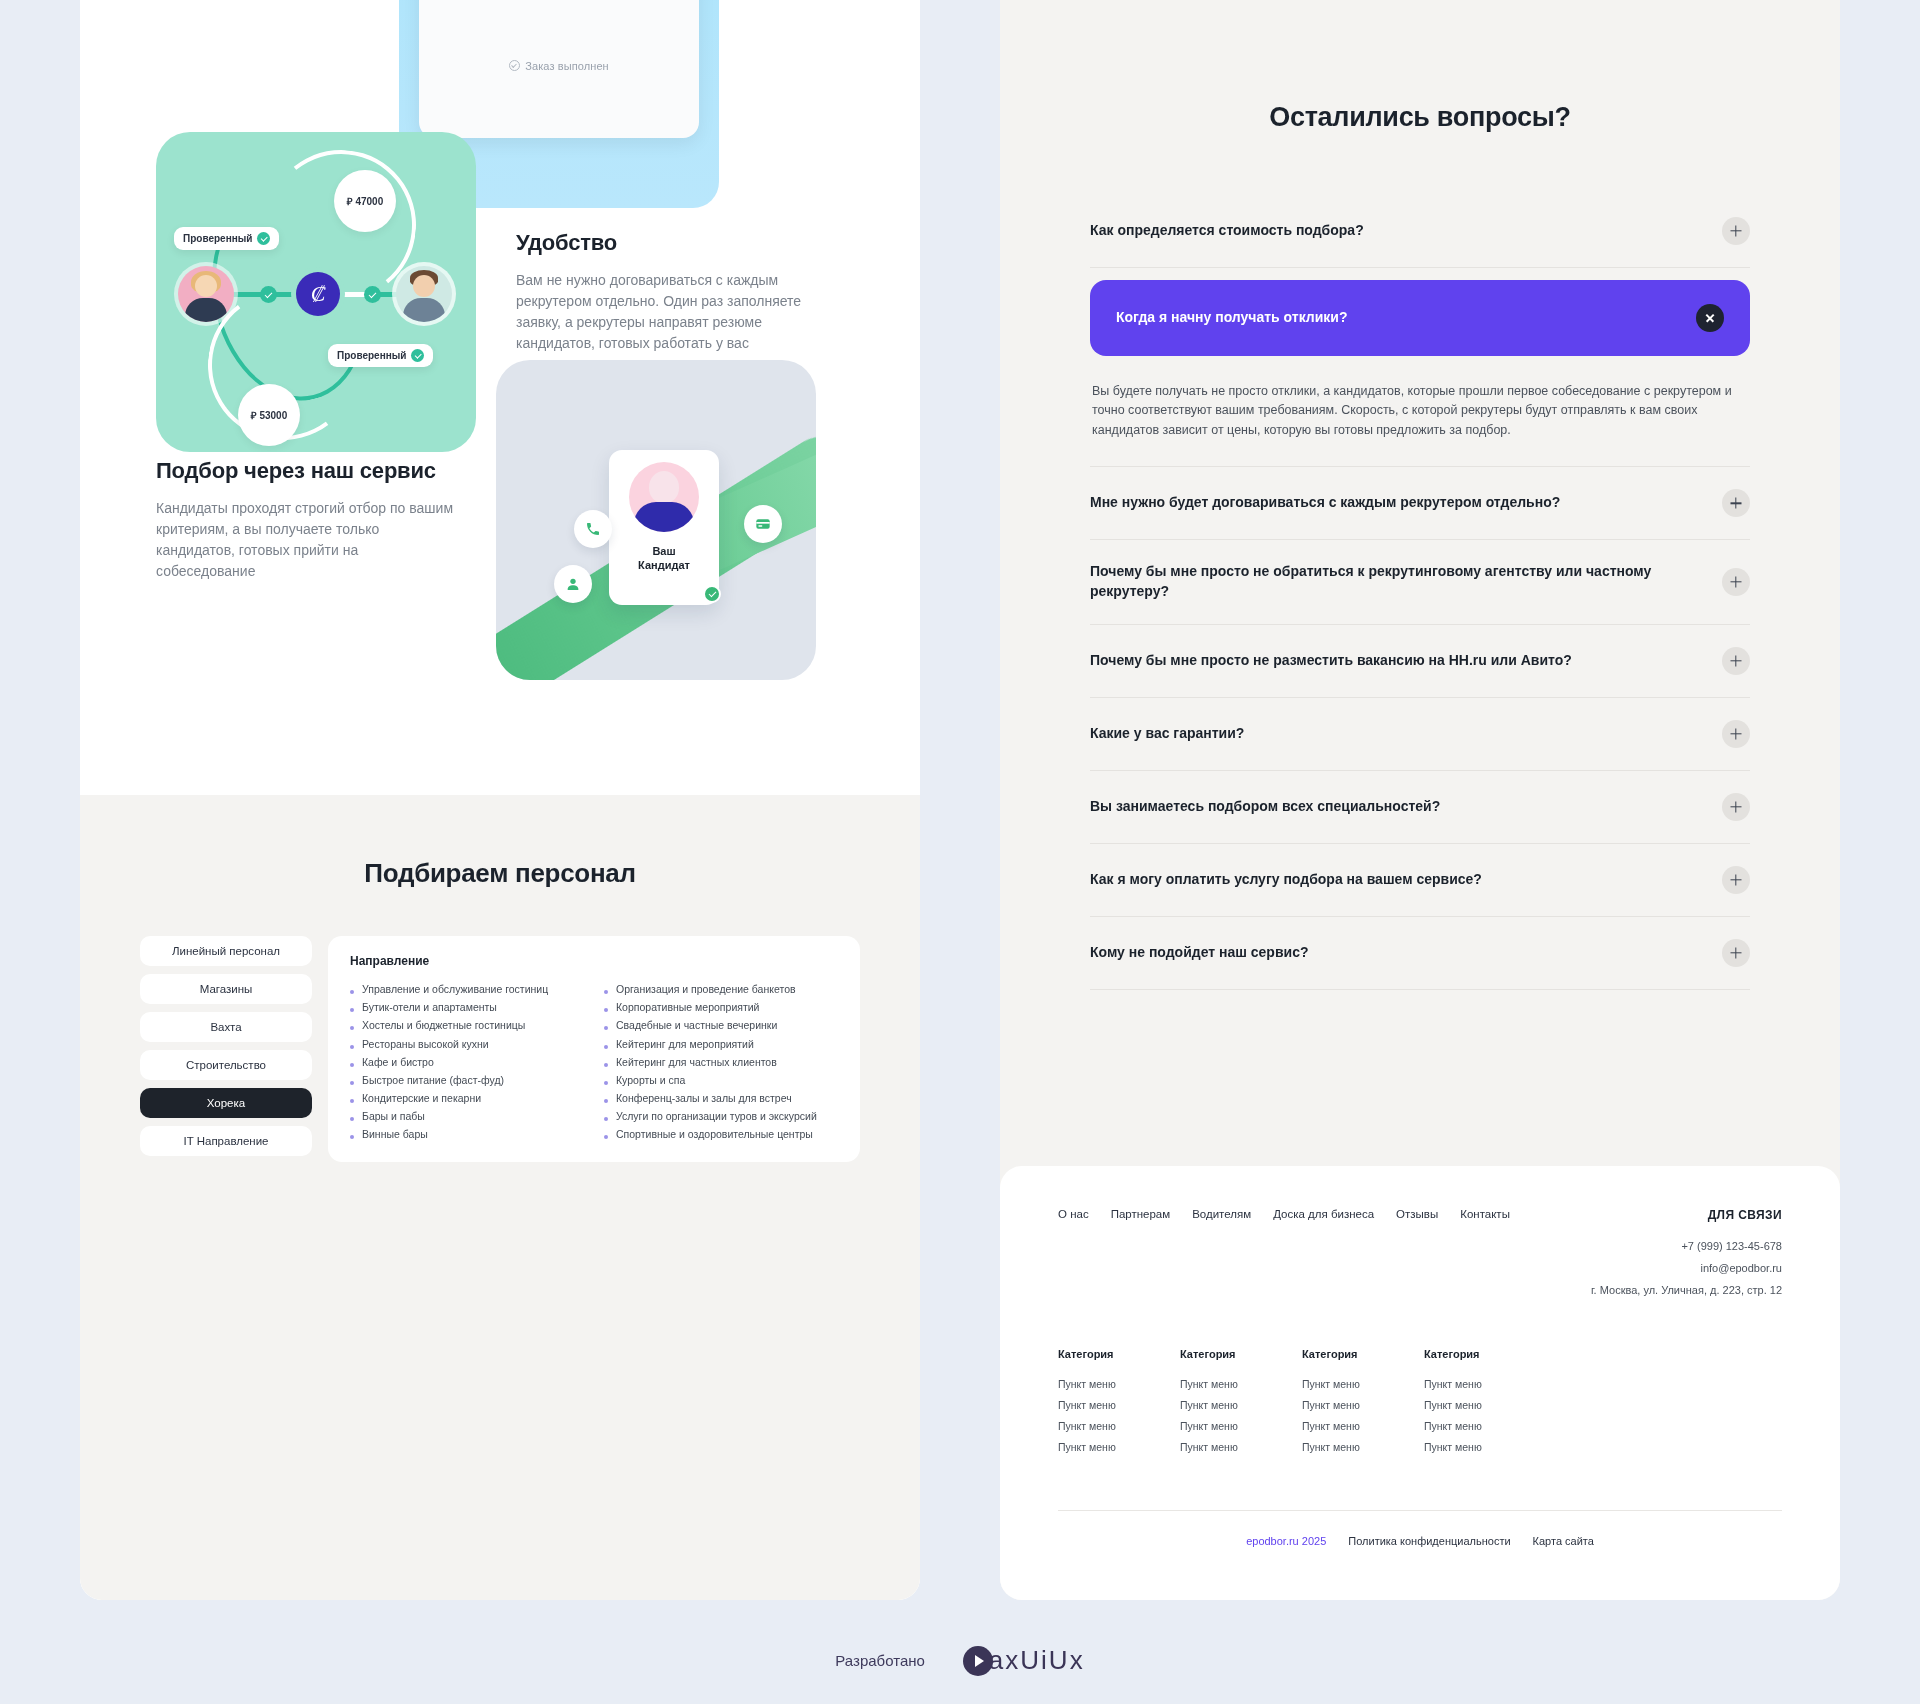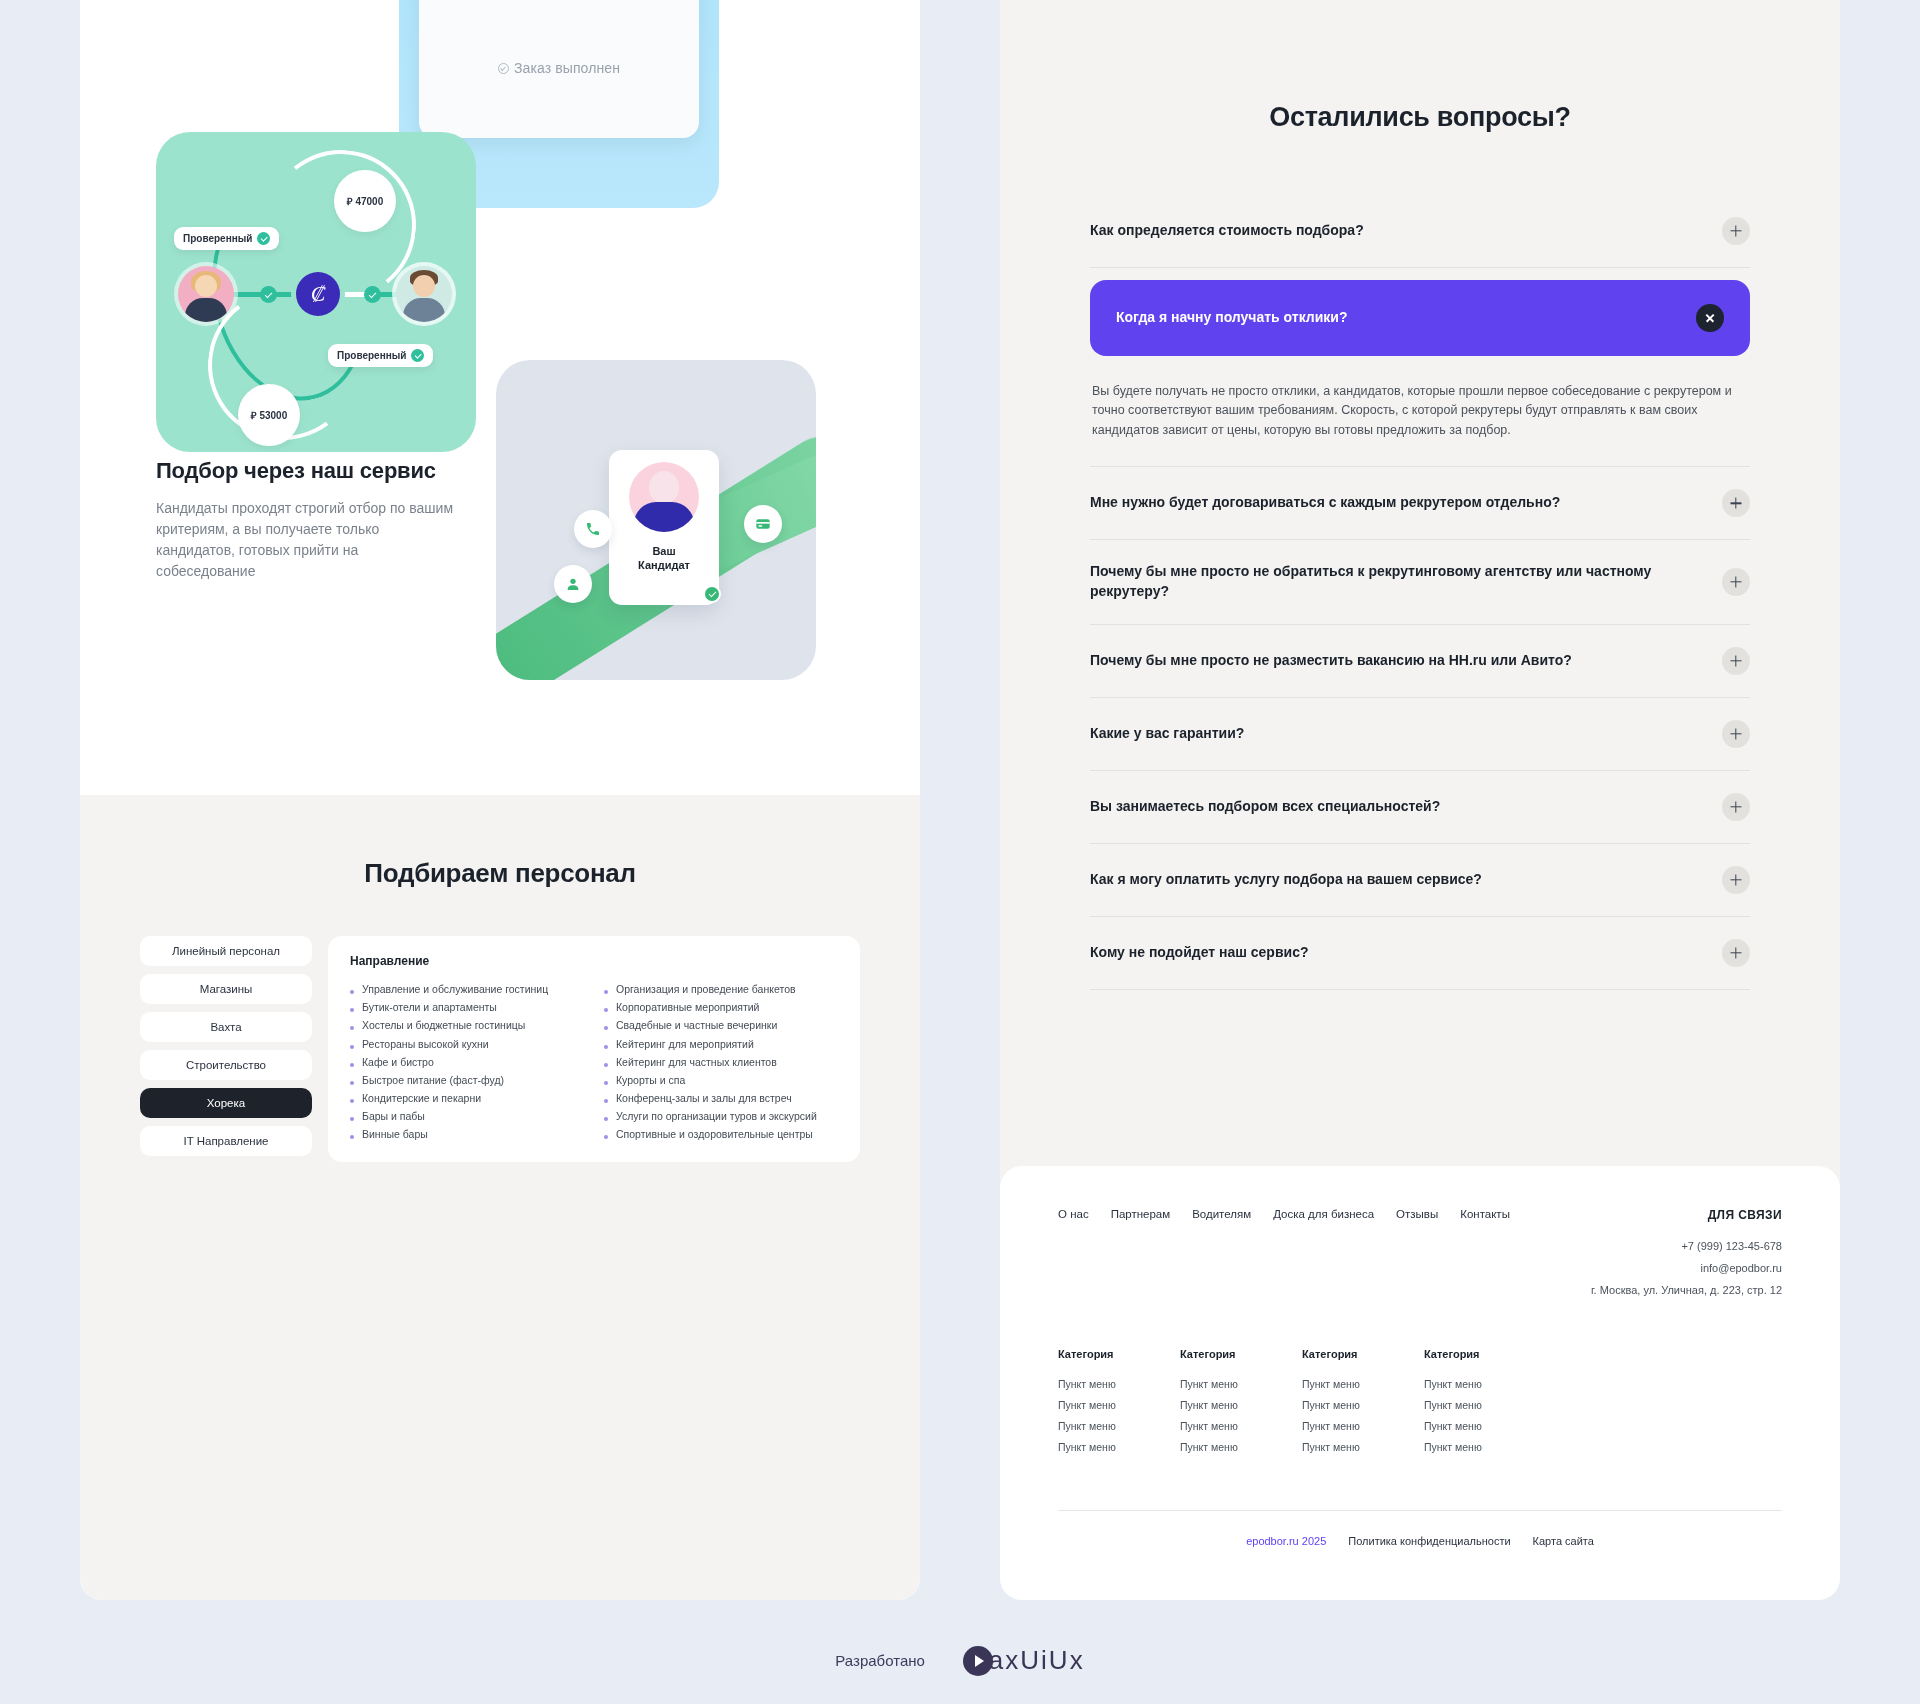--- a/index.html
+++ b/index.html
@@ -32,21 +32,21 @@
     background: linear-gradient(180deg,#ade4fb 0%,#b9e7fc 100%);
     border-radius: 26px; overflow: hidden;
   }
   .teaser-sheet {
     position: absolute; left: 20px; top: -60px; width: 280px; height: 290px;
     background: #fafbfc; border-radius: 16px;
     box-shadow: 0 6px 18px rgba(0,0,0,.07);
   }
   .teaser-status {
     position: absolute; left: 0; top: 152px; width: 100%;
-    text-align: center; font-size: 14px; color: #9aa2ad; letter-spacing:.1px;
+    text-align: center; font-size: 11px; color: #9aa2ad; letter-spacing:.1px;
   }
   .teaser-status .chk {
     display:inline-block; width:11px; height:11px; border:1.4px solid #b3bac3;
     border-radius:50%; margin-right:5px; vertical-align:-1px; position:relative;
   }
   .teaser-status .chk::after{
     content:""; position:absolute; left:2.6px; top:4.4px; width:4px; height:1.6px;
     border-left:1.4px solid #b3bac3; border-bottom:1.4px solid #b3bac3;
     transform: rotate(-45deg); transform-origin:left bottom;
   }
@@ -344,20 +344,24 @@
             <span class="pill-ok"></span>
           </div>
           <div class="pill-white pill-2">
             <span>Проверенный</span>
             <span class="pill-ok"></span>
           </div>
 
           <div class="mint-center">
             <span>₡</span>
           </div>
+        </div>
+        <div class="feat-text">
+          <div class="feat-title">Удобство</div>
+          <div class="feat-body">Вам не нужно договариваться с каждым рекрутером отдельно. Один раз заполняете заявку, а рекрутеры направят резюме кандидатов, готовых работать у вас</div>
         </div>
       </div>
 
       <div class="feat feat-2">
         <div class="feat-text">
           <div class="feat-title">Подбор через наш сервис</div>
           <div class="feat-body">Кандидаты проходят строгий отбор по вашим критериям, а вы получаете только кандидатов, готовых прийти на собеседование</div>
         </div>
         <div class="art-grey">
           <div class="green-band"></div>

